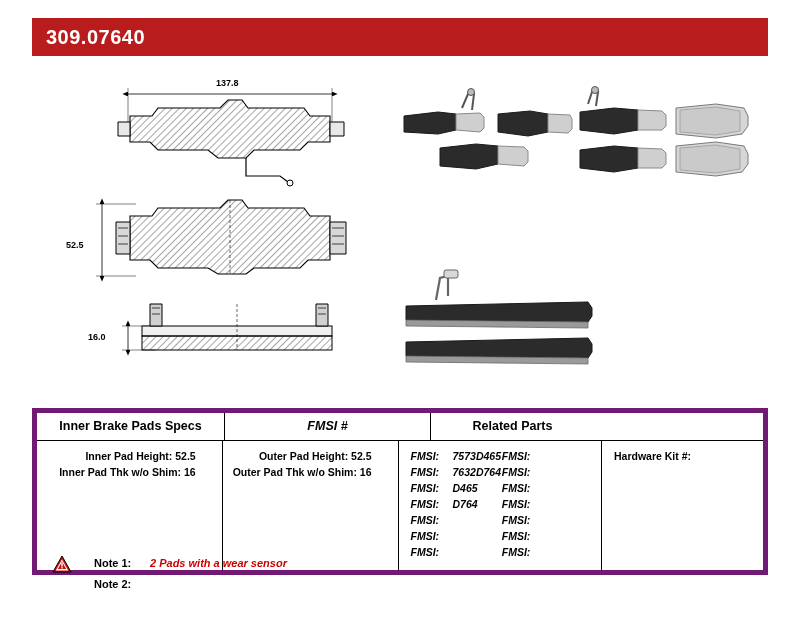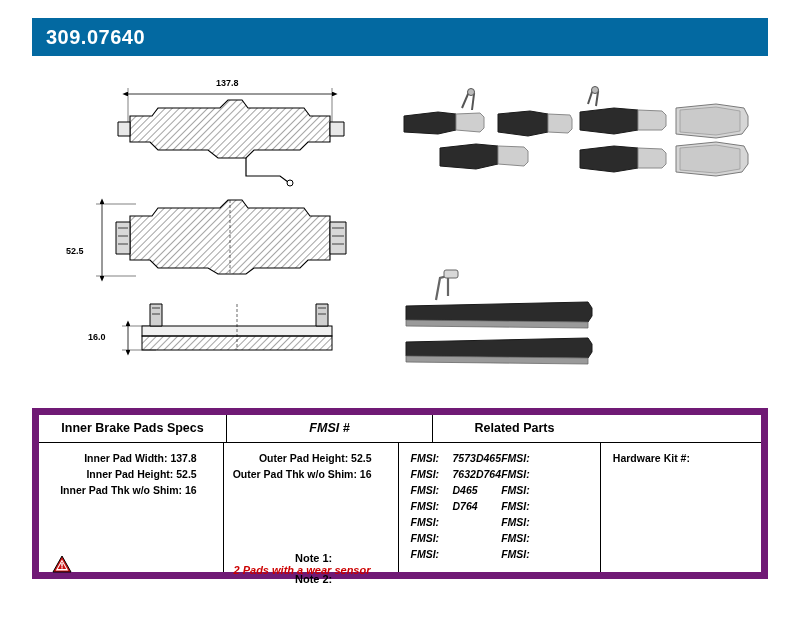--- a/index.html
+++ b/index.html
@@ -22,21 +22,21 @@
     box-sizing: border-box;
   }
 
   
   .header {
     position: absolute;
     left: 32px;
     top: 18px;
     width: 736px;
     height: 38px;
-    background: #0369a1;
+    background: #b91c1c;
     display: flex;
     align-items: center;
     justify-content: space-between;
     box-sizing: border-box;
     padding: 0 14px;
   }
   .header .part-number {
     color: #fff;
     font-size: 20px;
     font-weight: bold;
@@ -67,21 +67,21 @@
   }
 
   svg.tech { position: absolute; left: 0; top: 0; }
 
   
   .specs-table {
     position: absolute;
     left: 32px;
     top: 408px;
     width: 736px;
-    border: 7px solid #701a75;
+    border: 5px solid #701a75;
     box-sizing: border-box;
   }
   .specs-header-row {
     display: flex;
     border-bottom: 1px solid #000;
   }
   .specs-body-row {
     display: flex;
   }
   .col {
@@ -137,21 +137,20 @@
   .notes {
     position: absolute;
     left: 52px;
     top: 552px;
     width: 500px;
   }
   .note-row {
     display: flex;
     align-items: center;
     height: 21px;
-    flex-direction: column;
   }
   .warn-icon {
     position: absolute;
     left: 0px;
     top: 3px;
     width: 20px;
     height: 18px;
   }
   .note-label {
     font-size: 11px;
@@ -271,36 +270,35 @@
         <path d="M374,256 L556,258 L556,264 L374,262 Z" fill="#9a9a9a" stroke="#6a6a6a" stroke-width="0.8"></path>
         <path d="M404,236 L408,214 L416,212 L416,232" fill="none" stroke="#666" stroke-width="2.2"></path>
         <rect x="412" y="206" width="14" height="8" rx="2" fill="#d8d8d8" stroke="#666" stroke-width="1"></rect>
 
         <path d="M374,278 L556,274 L560,280 L560,288 L556,294 L374,292 Z" fill="#2b2b2b" stroke="#1a1a1a" stroke-width="1"></path>
         <path d="M374,292 L556,294 L556,300 L374,298 Z" fill="#9a9a9a" stroke="#6a6a6a" stroke-width="0.8"></path>
       </g>
     </svg>
 
     <span class="dim-label" style="left:184px; top:14px;">137.8</span>
-    <span class="dim-label" style="left:34px; top:182px;">52.5</span>
+    <span class="dim-label" style="left:34px; top:176px;">52.5</span>
     <span class="dim-label" style="left:56px; top:268px;">16.0</span>
   </div>
 
   <div class="specs-table">
 
     <div class="specs-header-row">
       <div class="col col-1">Inner Brake Pads Specs</div>
       <div class="col col-3">FMSI #</div>
       <div class="col col-4">Related Parts</div>
     </div>
 
     <div class="specs-body-row">
 
       <div class="col col-1">
-        <div class="spec-line">Inner Pad Width: 137.8</div>
         <div class="spec-line">Inner Pad Height: 52.5</div>
         <div class="spec-line">Inner Pad Thk w/o Shim: 16</div>
       </div>
 
       <div class="col col-2">
         <div class="spec-line">Outer Pad Height: 52.5</div>
         <div class="spec-line">Outer Pad Thk w/o Shim: 16</div>
       </div>
 
       <div class="col col-3">

